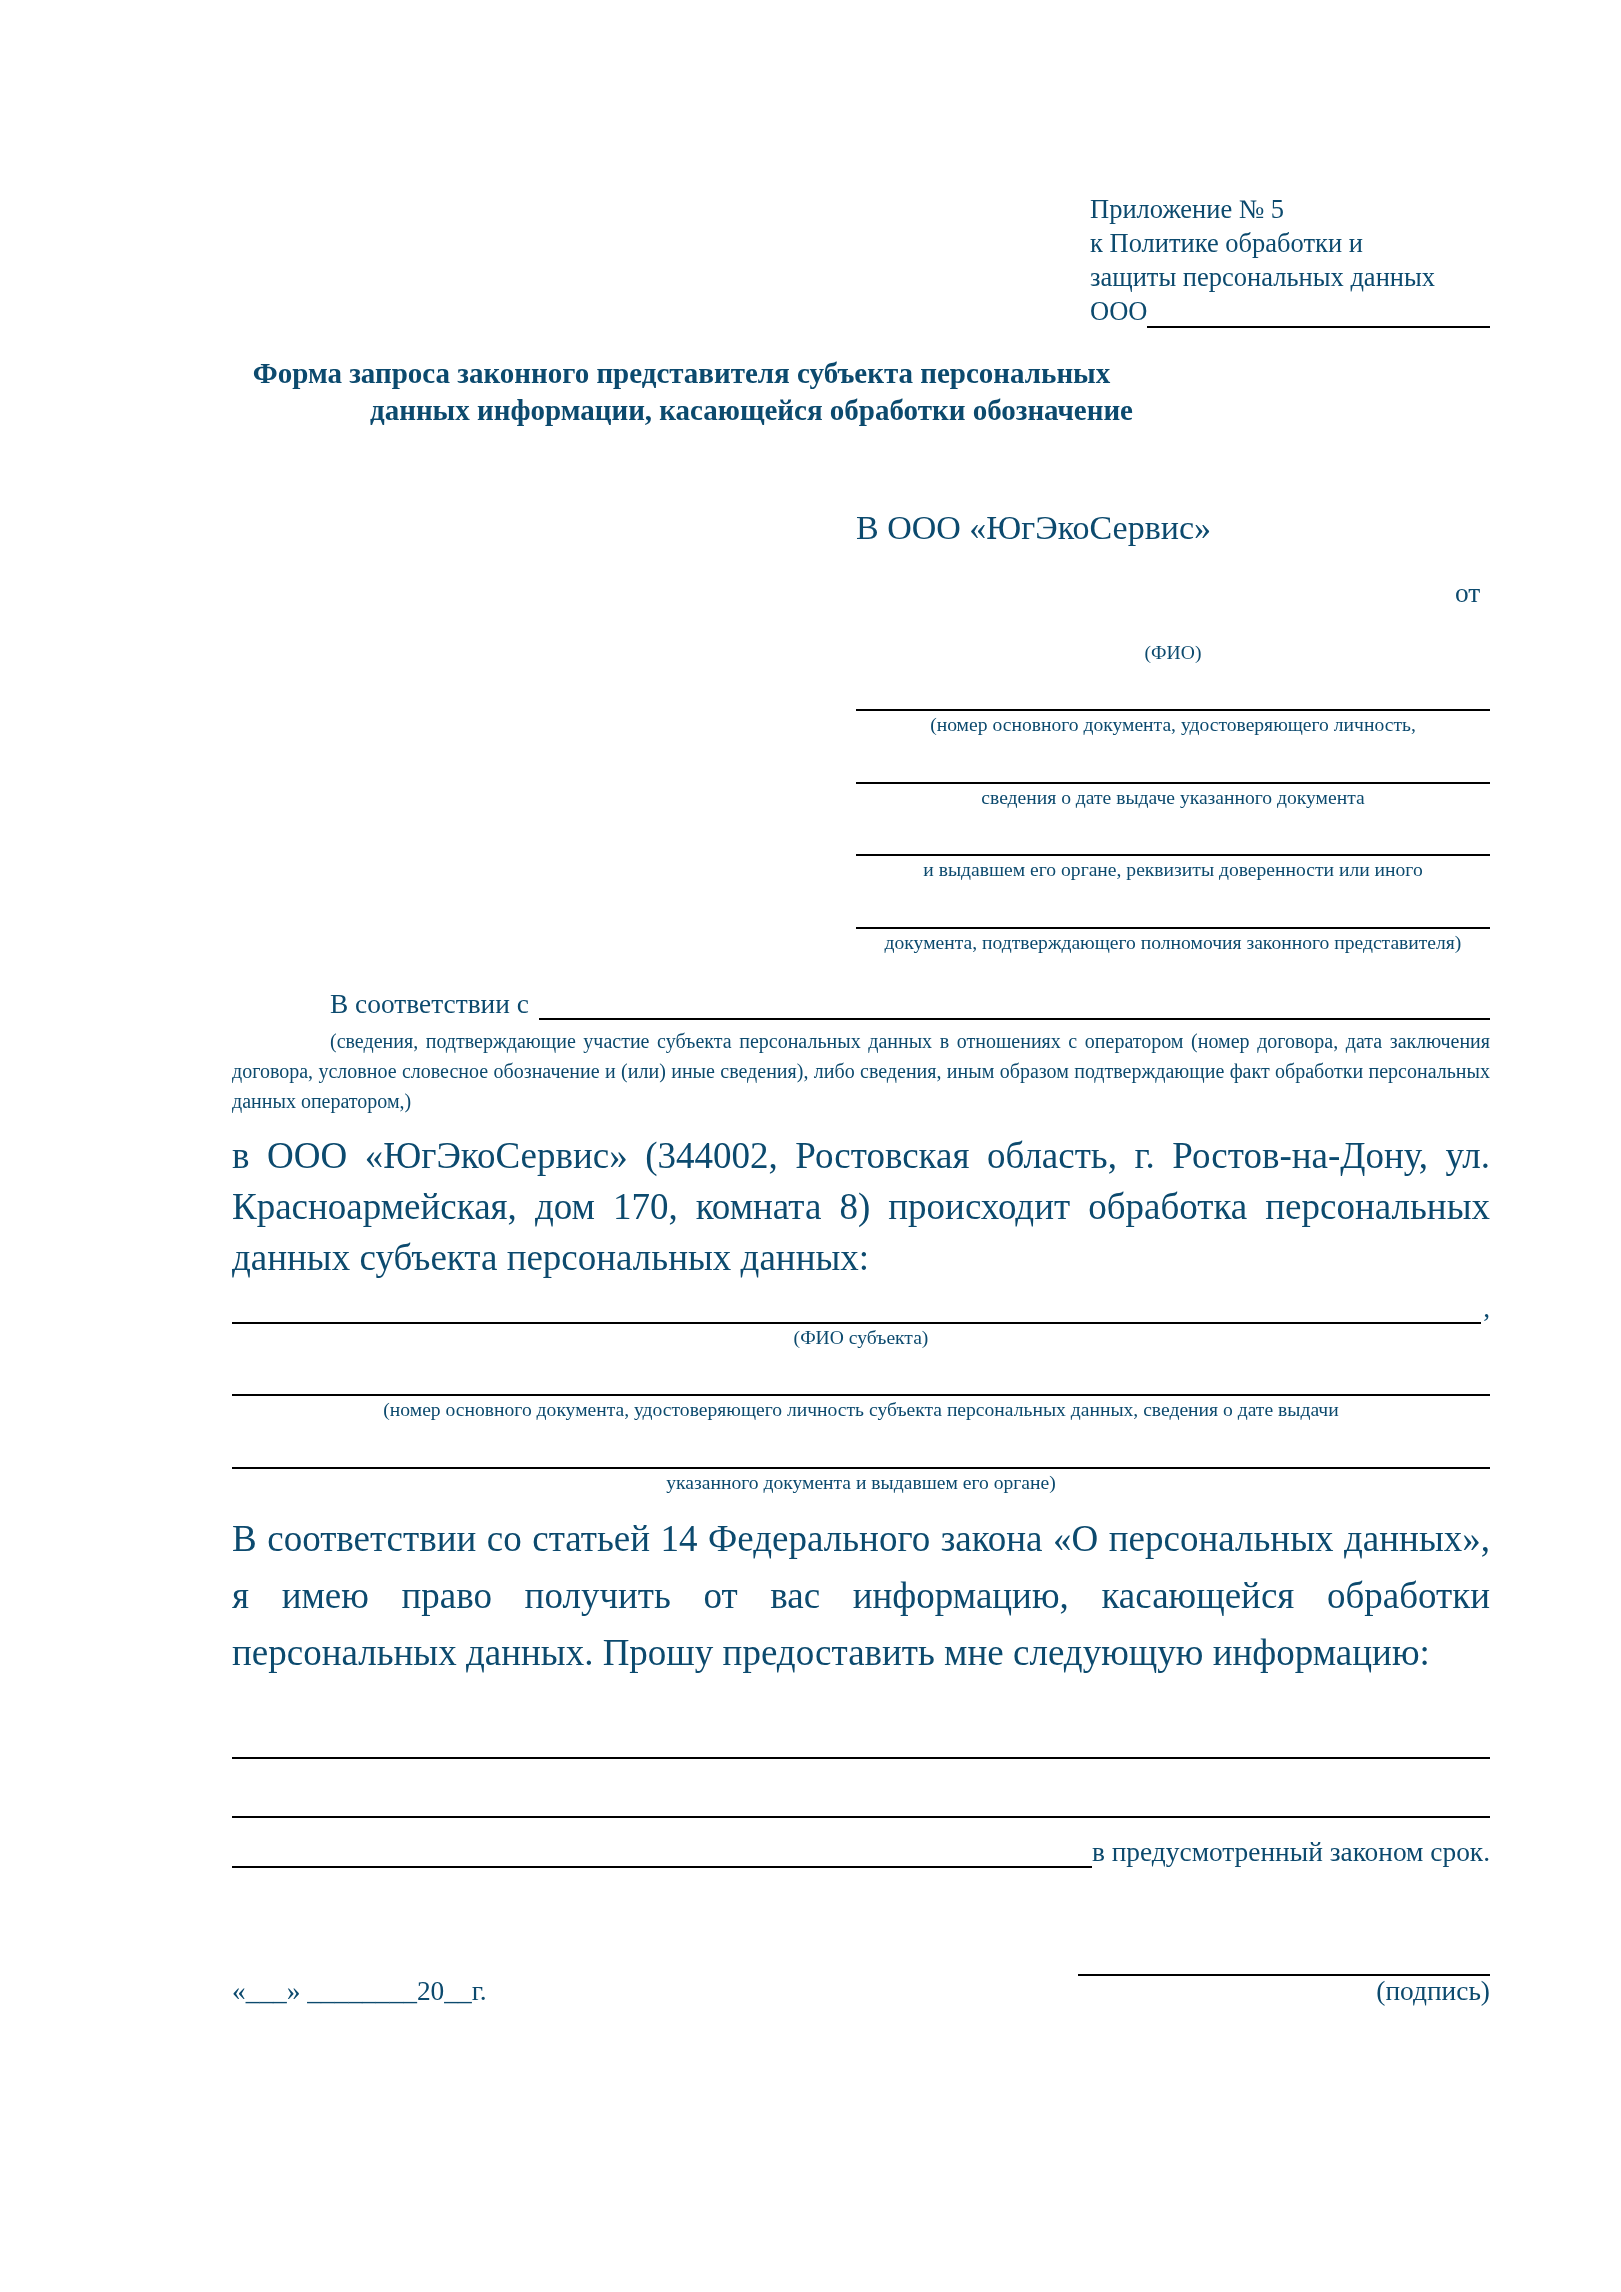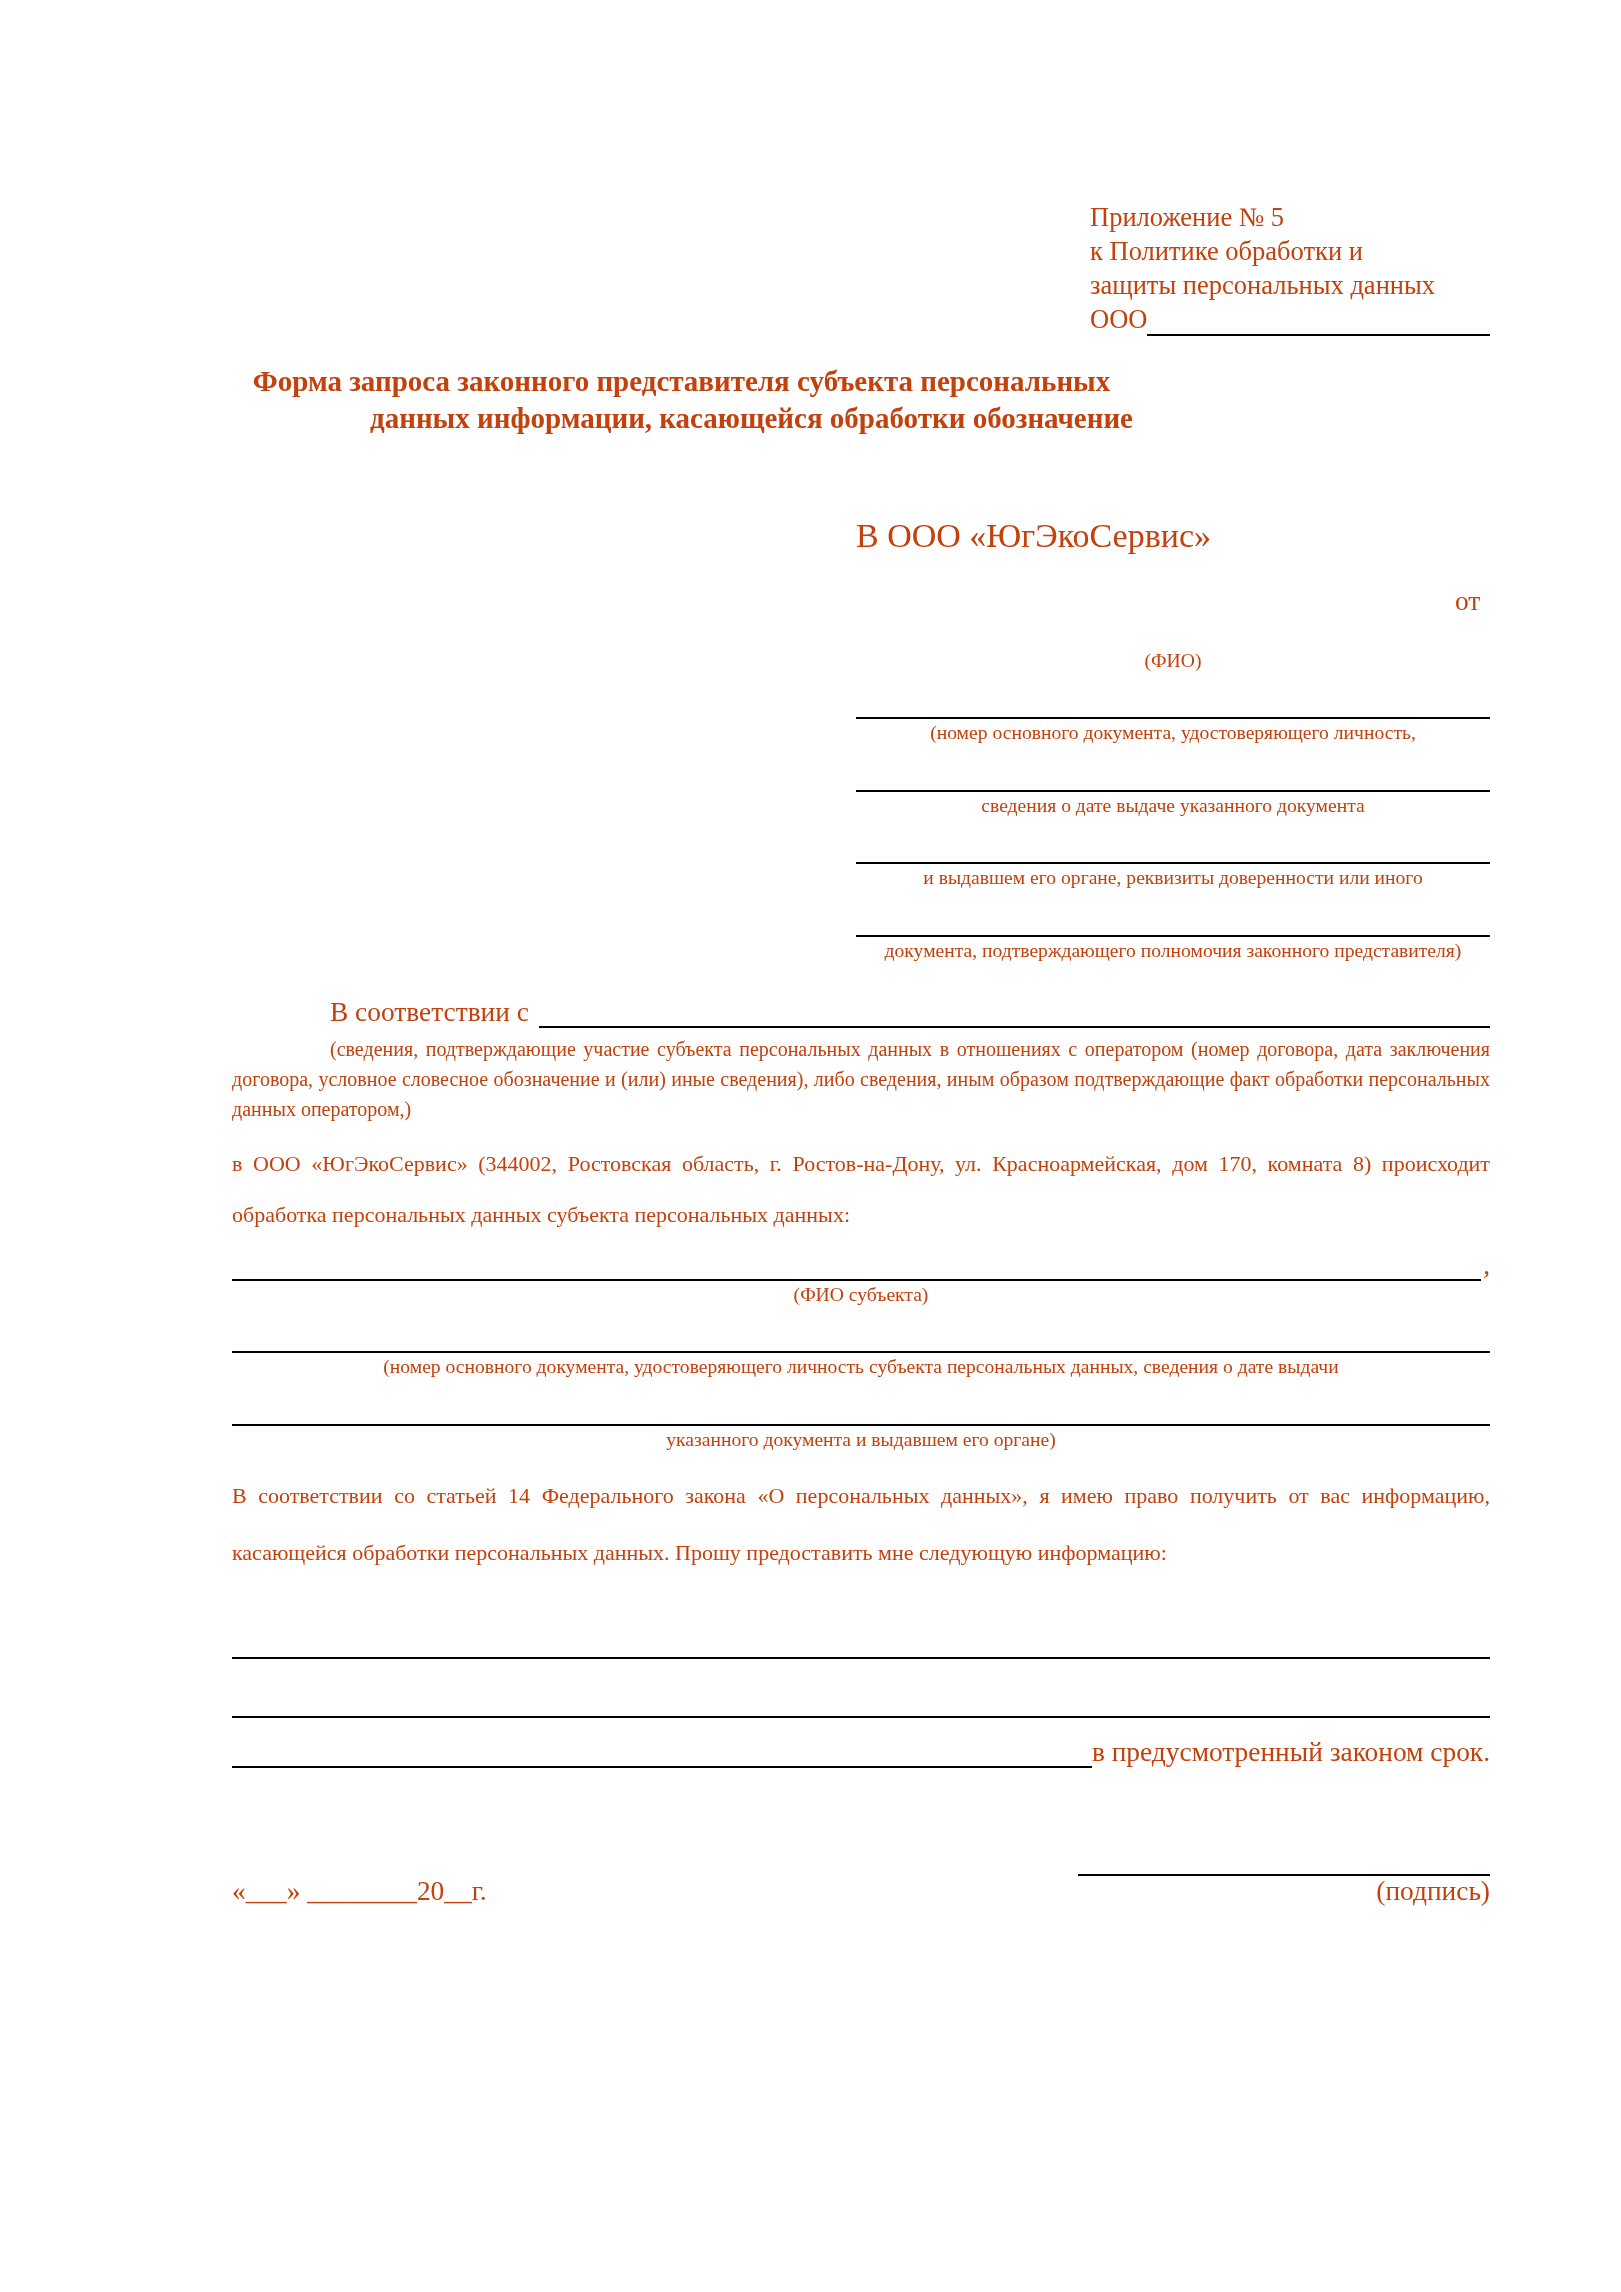--- a/index.html
+++ b/index.html
@@ -5,25 +5,25 @@
   html, body {
     margin: 0;
     padding: 0;
     background: #ffffff;
   }
   .page {
     position: relative;
     width: 1621px;
     height: 2293px;
     background: #ffffff;
-    color: #c2410c;
+    color: #0c4a6e;
     font-family: "Liberation Serif", "DejaVu Serif", serif;
     font-size: 27.4px;
     box-sizing: border-box;
-    padding: 8px 131px 0 232px;
+    padding: 0 131px 0 232px;
     overflow: hidden;
   }
   
   .appendix {
     margin-top: 192px;
     margin-left: 858px;
     font-size: 26.5px;
     line-height: 34px;
   }
   .appendix-row { display: flex; align-items: flex-end; }
@@ -79,21 +79,21 @@
   }
   .accordance-prefix { margin-left: 98px; margin-right: 9.8px; white-space: nowrap; }
   .small-note {
     margin-top: 5.9px;
     font-size: 20px;
     line-height: 30px;
     text-align: justify;
     text-indent: 98px;
   }
   .para {
-    font-size: 22px;
+    font-size: 37px;
     text-align: justify;
   }
   .operator-para { margin-top: 13.7px; line-height: 51px; }
   .subject-row {
     display: flex;
     align-items: flex-end;
     margin-top: 9.8px;
   }
   .subject-row .comma { margin-left: 2px; }
   .law-para { margin-top: 15.7px; line-height: 57px; }

